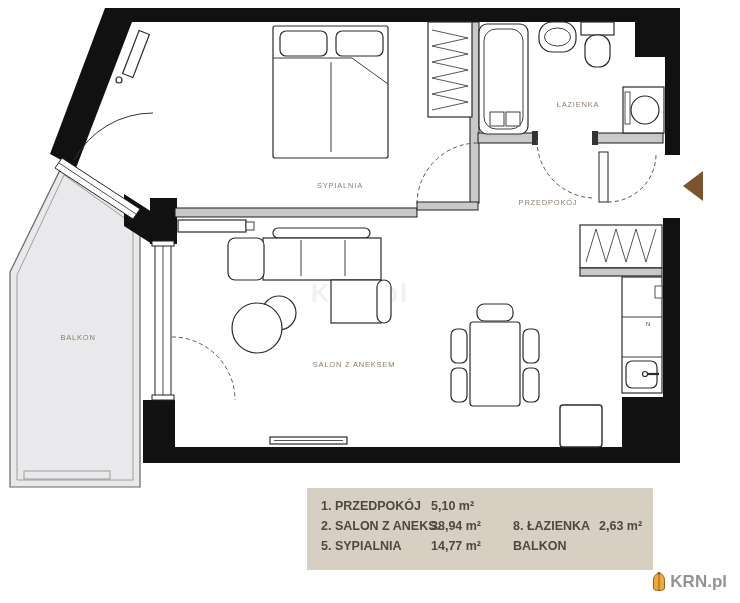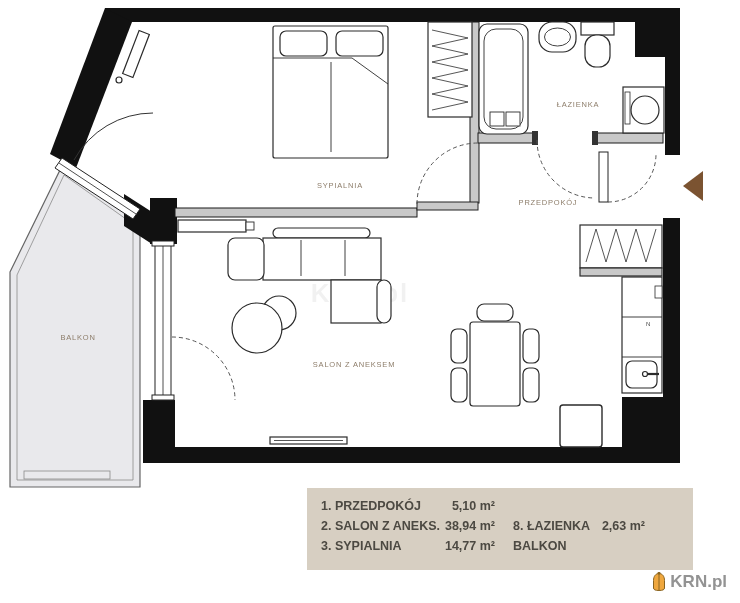--- a/index.html
+++ b/index.html
@@ -7,26 +7,26 @@
        font-family:"Liberation Sans",sans-serif;}
   .stage{position:absolute;inset:0;}
   svg{display:block;}
 
   .room-label{font-family:"Liberation Sans",sans-serif;font-size:7.5px;
               letter-spacing:.8px;fill:#8d7d6a;text-anchor:middle;}
   .ghost{font-family:"Liberation Sans",sans-serif;font-size:26px;font-weight:bold;
          fill:#000;opacity:.05;text-anchor:middle;letter-spacing:2px;}
   .kmark{font-family:"Liberation Sans",sans-serif;font-size:6px;fill:#444;}
 
-  .legend{position:absolute;left:307px;top:488px;width:386px;height:82px;
+  .legend{position:absolute;left:307px;top:488px;width:346px;height:82px;
           background:#d7cfc2;box-sizing:border-box;padding:11px 14px 0 14px;
           font-weight:bold;font-size:12.5px;color:#4c4942;}
   .legend-grid{display:grid;grid-template-columns:110px 64px 18px 86px 46px;
                row-gap:5px;line-height:15px;white-space:nowrap;}
-  .lg-val{text-align:right;}
+  .lg-val{text-align:left;}
 
   .brand{position:absolute;right:13px;bottom:11px;display:flex;align-items:center;
          gap:3px;font-weight:bold;font-size:17px;color:#939393;}
   .brand svg{display:block;}
 </style>
 </head>
 <body>
 
 <div class="stage">
 <svg width="740" height="603" viewBox="0 0 740 603">
@@ -197,21 +197,21 @@
     <span></span>
     <span></span>
     <span></span>
 
     <span>2. SALON Z ANEKS.</span>
     <span class="lg-val">38,94 m²</span>
     <span></span>
     <span>8. ŁAZIENKA</span>
     <span class="lg-val">2,63 m²</span>
 
-    <span>3. SYPIALNIA</span>
+    <span>5. SYPIALNIA</span>
     <span class="lg-val">14,77 m²</span>
     <span></span>
     <span>BALKON</span>
     <span class="lg-val"></span>
   </div>
 </div>
 
 <div class="brand">
   <svg width="16" height="20" viewBox="0 0 16 20">
     <path d="M8,1.5 C4.5,1.5 2.5,4.5 2.5,8.5 L2.5,16 Q2.5,18.5 8,18.5 Q13.5,18.5 13.5,16 L13.5,8.5 C13.5,4.5 11.5,1.5 8,1.5 Z" fill="#efa73e" stroke="#8a6420" stroke-width="1"></path>

